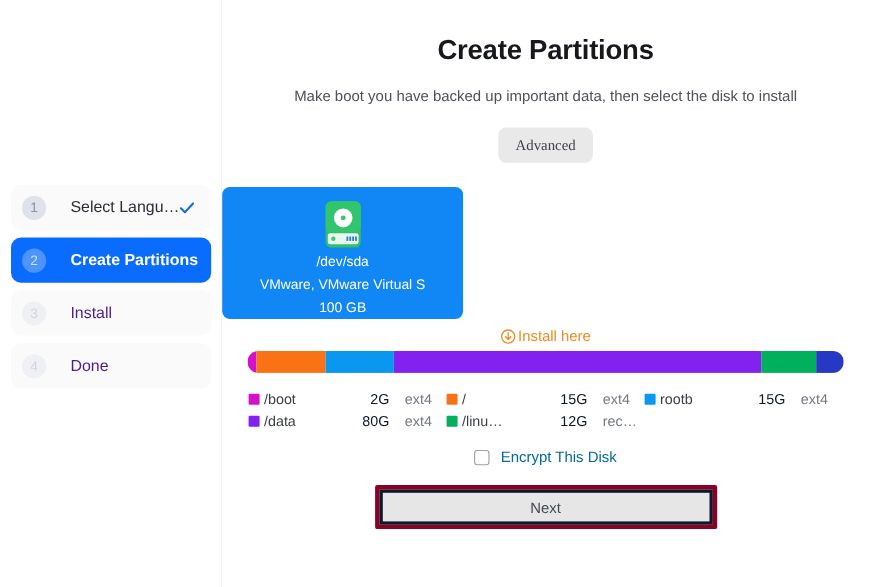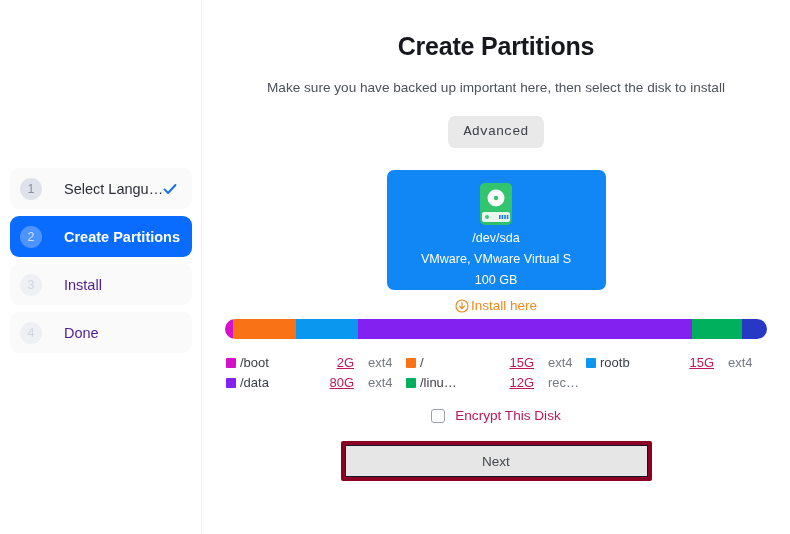--- a/index.html
+++ b/index.html
@@ -68,28 +68,28 @@
   }
 
   
   .seg-wrap { display: flex; justify-content: center; margin-top: 21px; }
   .seg {
     display: flex; border-radius: 7px; overflow: hidden;
     background: #e9e9ea; height: 32px;
   }
   .seg-btn {
     border: 0; background: transparent;
-    font-family: Liberation Mono, monospace; font-size: 13.5px;
+    font-family: Liberation Serif, serif; font-size: 13.5px;
     padding: 0 16px; height: 32px; color: #3d4149;
     cursor: pointer; line-height: 32px;
   }
   .seg-btn.on { background: #1186f5; color: #ffffff; font-weight: 600; }
 
   
-  .disk-wrap { display: flex; justify-content: center; margin-top: 22px; }
+  .disk-wrap { display: flex; justify-content: flex-start; margin-top: 22px; }
   .disk-card {
     width: 219px; height: 120px; background: #1186f5;
     border-radius: 7px; color: #ffffff;
     display: flex; flex-direction: column; align-items: center;
     padding-top: 12px; cursor: pointer;
   }
   .disk-icon { width: 38px; height: 44px; display: block; }
   .disk-line { font-size: 12.6px; line-height: 17px; margin-top: 4px; }
   .disk-line.first { margin-top: 4px; }
 
@@ -113,46 +113,46 @@
     margin-top: 16px; padding: 0 24px;
     display: grid; grid-template-columns: 1fr 1fr 1fr;
     row-gap: 5px; column-gap: 0px;
   }
   .leg-item { display: flex; align-items: center; font-size: 13px; color: #4d5158; }
   .leg-sw { width: 10px; height: 10px; flex: 0 0 10px; border-radius: 1px; }
   .leg-name {
     margin-left: 4px; color: #2f3views; color: #3a3e45;
     white-space: nowrap; overflow: hidden; max-width: 74px;
   }
-  .leg-size { margin-left: auto; color: #be185d; white-space: nowrap; text-decoration: underline; }
+  .leg-size { margin-left: auto; color: #0f172a; white-space: nowrap; }
   .leg-fs { width: 52px; text-align: left; padding-left: 14px; color: #747982;
             white-space: nowrap; overflow: hidden; }
 
   
   .encrypt-row {
     display: flex; justify-content: center; align-items: center;
     gap: 10px; margin-top: 18px; cursor: pointer;
   }
   .cbox {
     width: 14px; height: 14px; border: 1.4px solid #9aa0ab;
     border-radius: 3px; background: #ffffff;
   }
-  .encrypt-label { font-size: 13.6px; color: #be185d; }
+  .encrypt-label { font-size: 13.6px; color: #0369a1; }
 
   
   .next-wrap { display: flex; justify-content: center; margin-top: 18px; }
   .next-highlight {
     border: 3px solid #8b0023;
     padding: 1px;
     border-radius: 2px;
     background: #8b0023;
   }
   .next-btn {
     width: 303px; height: 32px;
-    background: #e6e6e6; border: 1px solid #0f172a;
+    background: #e6e6e6; border: 3px solid #0f172a;
     color: #43474e; font-size: 13.5px;
     font-family: inherit; cursor: pointer;
     display: block;
   }
 </style>
 </head>
 <body>
 
 <div id="app">
 
@@ -176,21 +176,21 @@
         <div class="step muted">
           <span class="step-badge">4</span>
           <span class="step-label">Done</span>
         </div>
       </div>
   </aside>
 
   <section class="main">
 
     <h1 class="page-title">Create Partitions</h1>
-    <p class="page-subtitle">Make sure you have backed up important here, then select the disk to install</p>
+    <p class="page-subtitle">Make boot you have backed up important data, then select the disk to install</p>
 
     <div class="seg-wrap">
       <div class="seg">
         <button class="seg-btn">Advanced</button>
       </div>
     </div>
 
     <div class="disk-wrap">
       <div class="disk-card">
         <span class="disk-icon">

